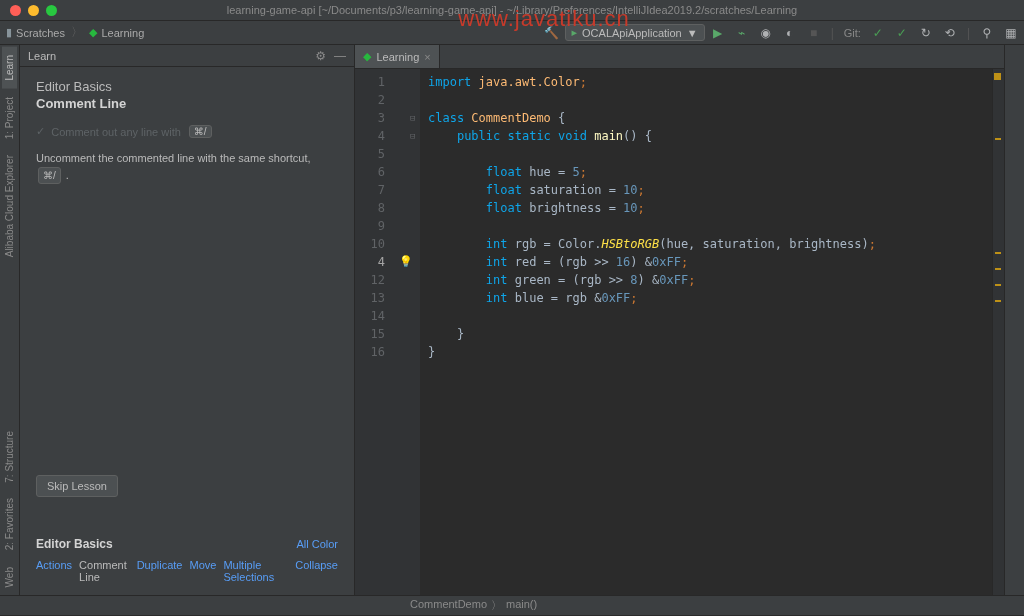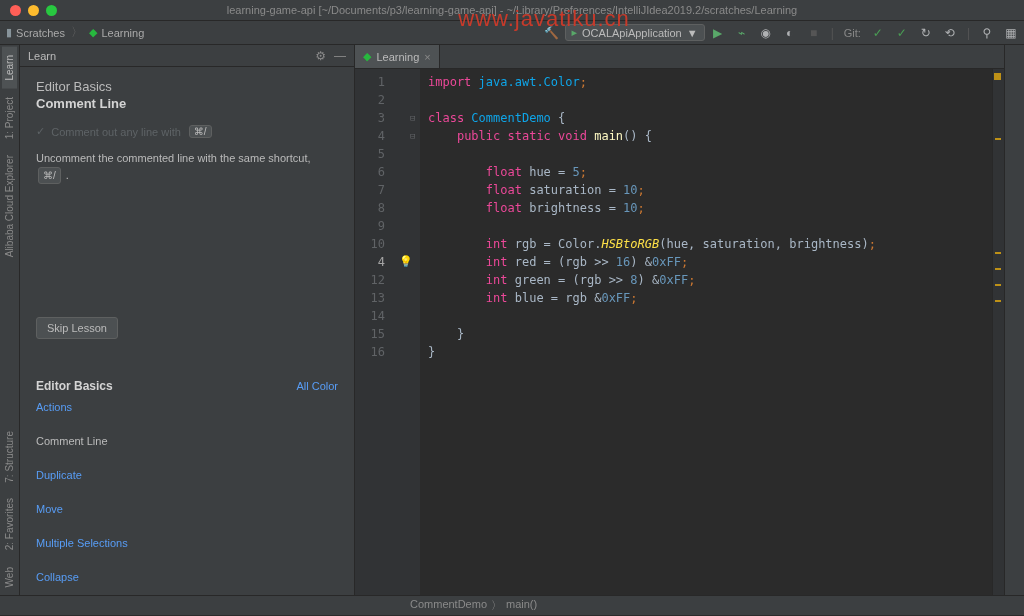--- a/index.html
+++ b/index.html
@@ -167,21 +167,21 @@
   margin-bottom: 40px;
 }
 .topics-header {
   display: flex;
   justify-content: space-between;
   align-items: center;
   margin-bottom: 8px;
 }
 .topics-title { color: #d4d4d4; font-weight: bold; font-size: 12px; }
 .topics-link { color: #589df6; font-size: 11px; cursor: pointer; }
-.topics-list { display: flex; flex-direction: column; gap: 22px; }
+.topics-list { display: flex; gap: 7px; }
 .topic-item { color: #589df6; font-size: 11px; cursor: pointer; }
 .topic-item.current { color: #bbb; }
 .editor-area {
   flex: 1;
   display: flex;
   flex-direction: column;
   background: #2b2b2b;
 }
 .editor-tabs {
   height: 24px;
@@ -244,24 +244,24 @@
 }
 .code-content {
   flex: 1;
   padding-top: 4px;
   padding-left: 8px;
   position: relative;
   white-space: pre;
   color: #a9b7c6;
 }
 .code-line { height: 18px; }
-.kw { color: #ec4899; }
+.kw { color: #0ea5e9; }
 .num { color: #6897bb; }
 .fn { color: #fef9c3; }
-.cls { color: #0ea5e9; }
+.cls { color: #fdba74; }
 .ital { font-style: italic; color: #fde047; }
 .semi { color: #cc7832; }
 .error-stripe-area {
   width: 12px;
   background: #313335;
   border-left: 1px solid #282828;
   position: relative;
 }
 .stripe-mark { position: absolute; right: 3px; width: 6px; height: 2px; background: #be9117; }
 .green-box { position: absolute; top: 4px; right: 3px; width: 7px; height: 7px; background: #be9117; }

